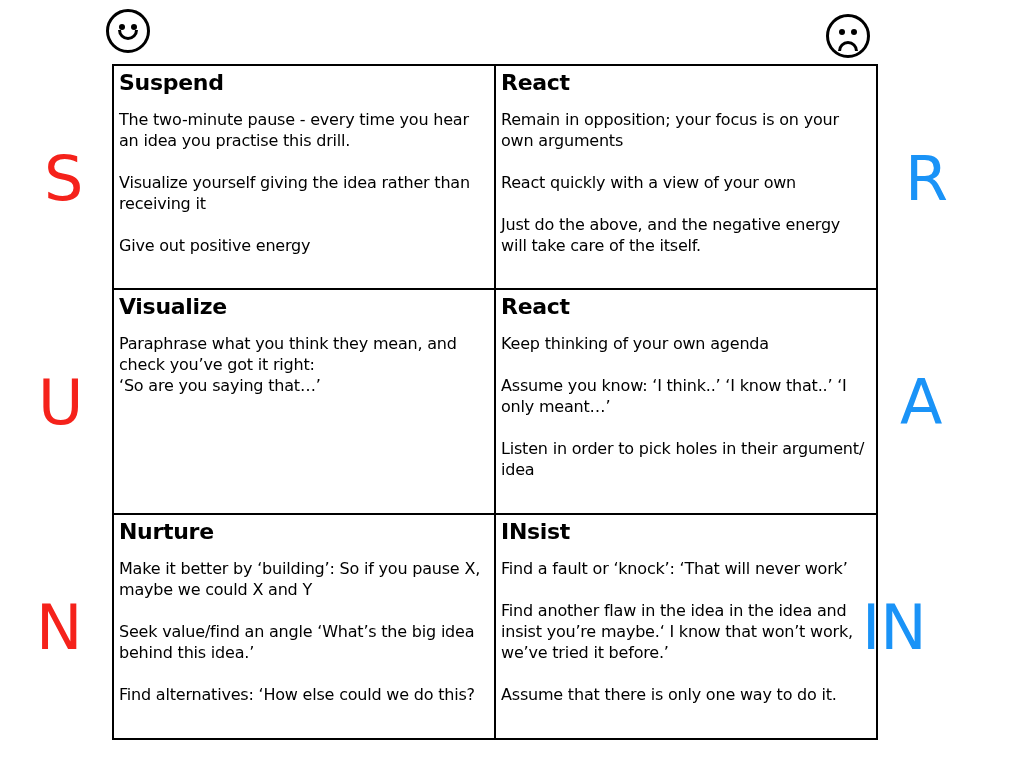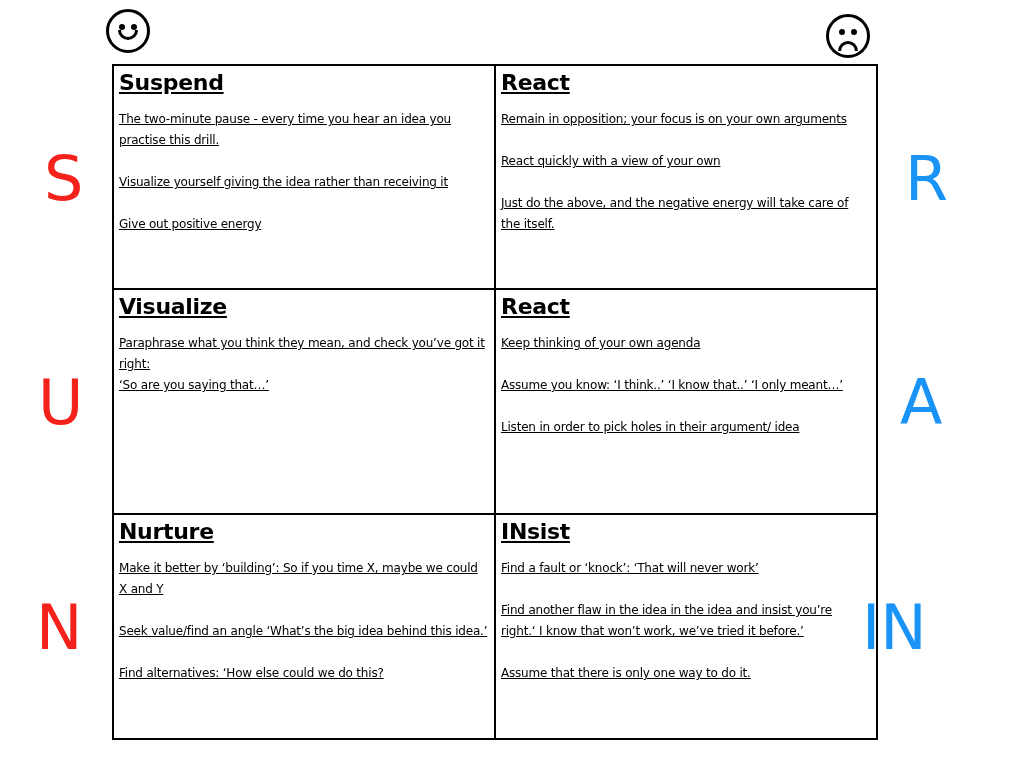--- a/index.html
+++ b/index.html
@@ -22,32 +22,32 @@
 
   .side-letter {
     position:absolute; font-size:62px; line-height:1; font-family:"DejaVu Sans", sans-serif; font-weight:normal;
   }
   .side-letter.left { color:#f5221b; }
   .side-letter.right { color:#1a93f7; }
 
   .grid {
     position:absolute; left:112px; top:64px; width:766px; height:676px;
     border:2px solid #000; box-sizing:border-box;
-    display:grid; grid-template-columns:382px 380px; grid-template-rows:224px 225px 223px;text-decoration:underline;
+    display:grid; grid-template-columns:382px 380px; grid-template-rows:224px 225px 223px;
   }
   .cell {
     padding:4px 6px 0 5px; box-sizing:border-box; overflow:hidden;
   }
   .cell.col0 { border-right:2px solid #000; }
   .cell.row0, .cell.row1 { border-bottom:2px solid #000; }
   .cell h2 {
     margin:0 0 14px 0; font-size:22px; font-weight:bold; font-family:"DejaVu Sans", sans-serif; letter-spacing:-0.3px;
   }
   .cell p {
-    margin:0 0 21px 0; font-size:12px; line-height:21px;
+    margin:0 0 21px 0; font-size:16px; line-height:21px;
     font-family:"DejaVu Sans", sans-serif; letter-spacing:-0.2px; white-space:pre-line;
   }
 </style>
 </head>
 <body>
 
 <div id="face-happy" class="face happy">
   <span class="eye l"></span>
   <span class="eye r"></span>
   <span class="mouth"></span>
@@ -85,23 +85,23 @@
 ‘So are you saying that…’</p>
   </div>
   <div class="cell col1 row1">
     <h2>React</h2>
     <p>Keep thinking of your own agenda</p>
     <p>Assume you know: ‘I think..’ ‘I know that..’ ‘I only meant…’</p>
     <p>Listen in order to pick holes in their argument/ idea</p>
   </div>
   <div class="cell col0 row2">
     <h2>Nurture</h2>
-    <p>Make it better by ‘building’: So if you time X, maybe we could X and Y</p>
+    <p>Make it better by ‘building’: So if you pause X, maybe we could X and Y</p>
     <p>Seek value/find an angle ‘What’s the big idea behind this idea.’</p>
     <p>Find alternatives: ‘How else could we do this?</p>
   </div>
   <div class="cell col1 row2">
     <h2>INsist</h2>
     <p>Find a fault or ‘knock’: ‘That will never work’</p>
-    <p>Find another flaw in the idea in the idea and insist you’re right.‘ I know that won’t work, we’ve tried it before.’</p>
+    <p>Find another flaw in the idea in the idea and insist you’re maybe.‘ I know that won’t work, we’ve tried it before.’</p>
     <p>Assume that there is only one way to do it.</p>
   </div>
 </div>
 
 </body></html>

